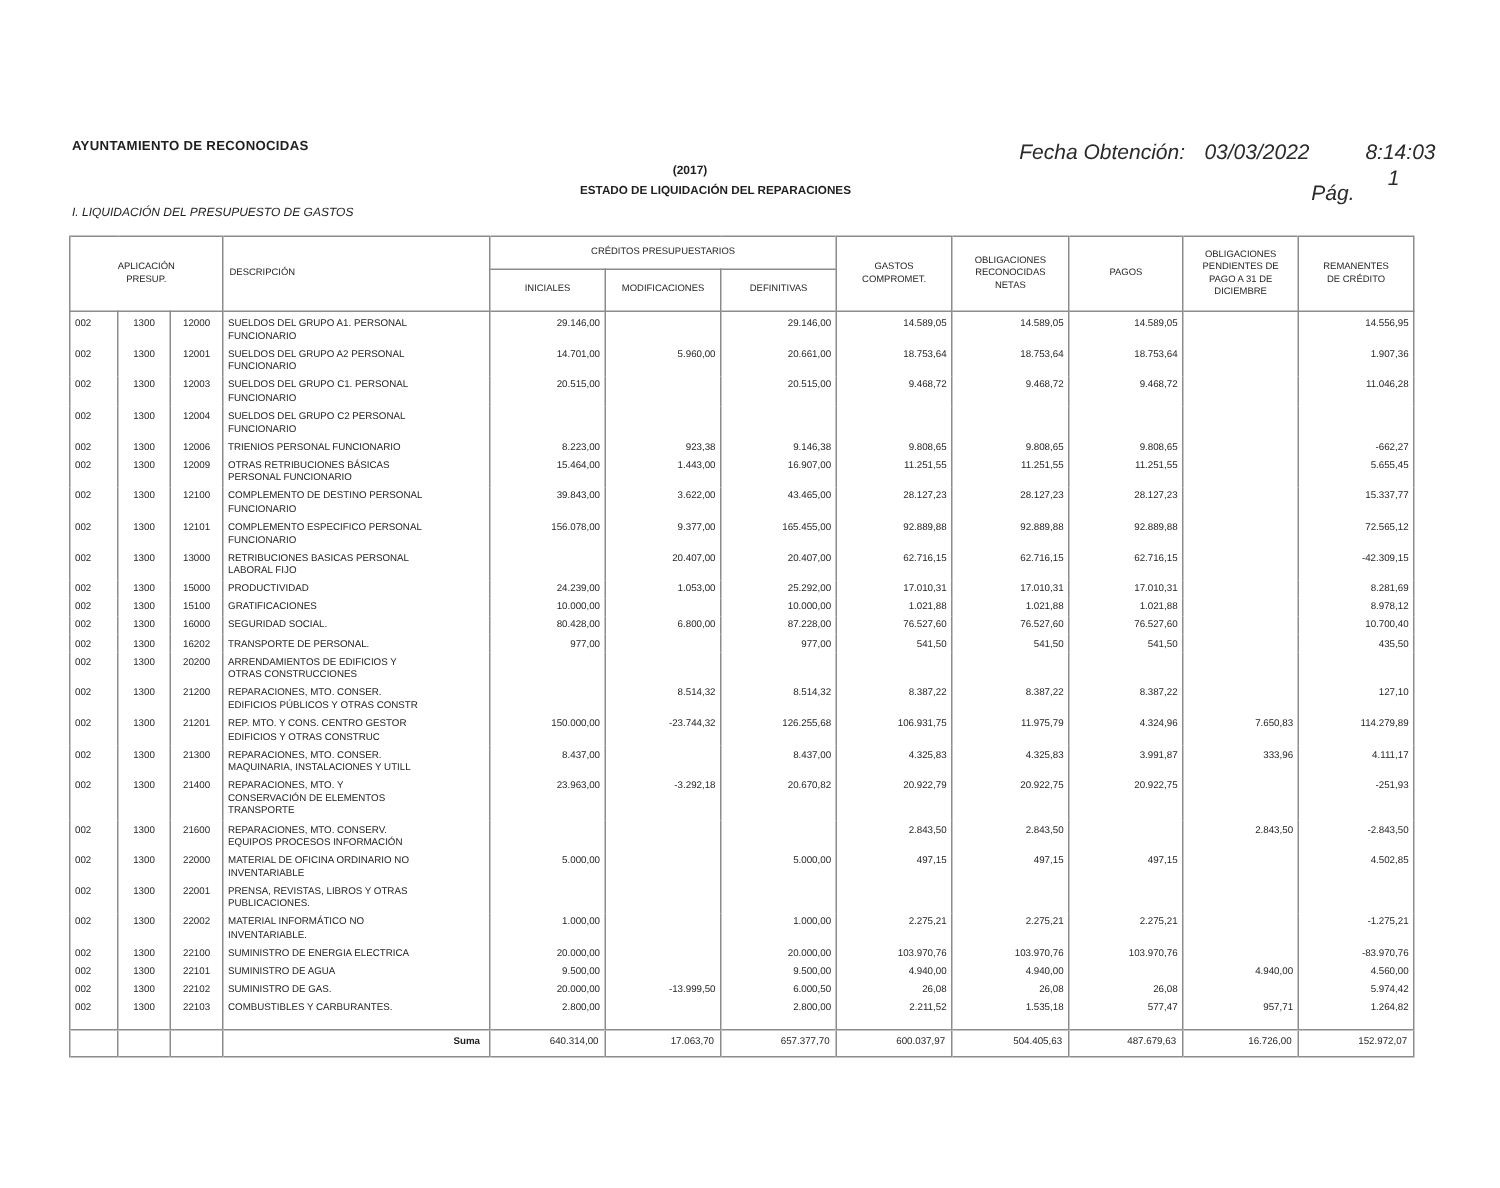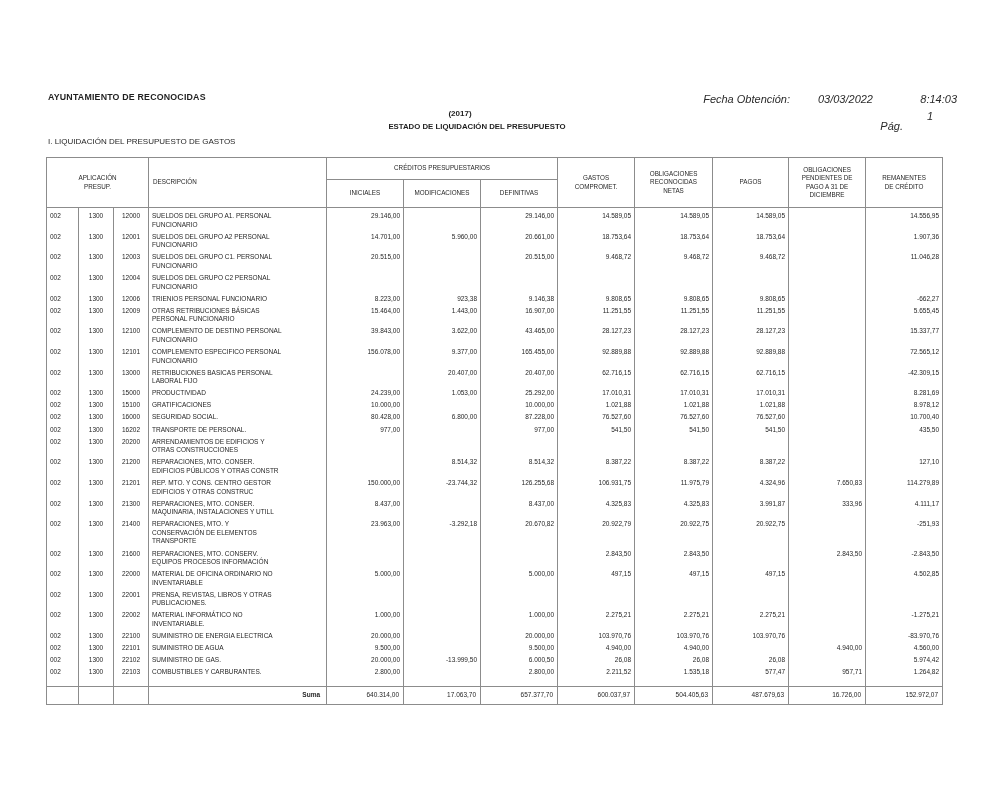--- a/index.html
+++ b/index.html
@@ -7,29 +7,29 @@
     width: 1000px; height: 792px;
     background: #ffffff;
     font-family: "Liberation Sans", "DejaVu Sans", sans-serif;
     color: #1f1f1f;
     position: relative;
     overflow: hidden;
   }
   .abs { position: absolute; }
 
   .org-title   { left: 48px; top: 92px; font-size: 8.8px; font-weight: bold; letter-spacing: 0.2px; }
-  .meta        { font-style: italic; font-size: 11px; color: #2a2a2a; }
+  .meta        { font-style: italic; font-size: 14px; color: #2a2a2a; }
   .fecha-label { left: 640px; top: 93px; width: 150px; text-align: right; }
   .fecha-date  { left: 723px; top: 93px; width: 150px; text-align: right; }
   .fecha-time  { left: 783px; top: 93px; width: 150px; text-align: right; margin-left: 24px; }
   .pag-label   { left: 753px; top: 120px; width: 150px; text-align: right; }
   .pag-num     { left: 783px; top: 110px; width: 150px; text-align: right; }
   .year        { left: 0; top: 109px; width: 920px; text-align: center; font-size: 8px; font-weight: bold; }
   .report-title{ left: 0; top: 122px; width: 954px; text-align: center; font-size: 7.8px; font-weight: bold; }
-  .section-title{ left: 48px; top: 137px; font-size: 8px; }
+  .section-title{ left: 48px; top: 137px; font-size: 8px; font-style: italic; }
 
   table.budget-table {
     position: absolute; left: 46px; top: 157px; width: 896px;
     border-collapse: collapse; table-layout: fixed;
     border: 1px solid #8c8c8c;
   }
   .budget-table th, .budget-table td {
     border-left: 1px solid #8c8c8c;
     border-right: 1px solid #8c8c8c;
     font-weight: normal;
@@ -69,21 +69,21 @@
 <body>
 
 <div class="page">
   <div class="abs org-title">AYUNTAMIENTO DE RECONOCIDAS</div>
   <div class="abs meta fecha-label">Fecha Obtención:</div>
   <div class="abs meta fecha-date">03/03/2022</div>
   <div class="abs meta fecha-time">8:14:03</div>
   <div class="abs meta pag-label">Pág.</div>
   <div class="abs meta pag-num">1</div>
   <div class="abs year">(2017)</div>
-  <div class="abs report-title">ESTADO DE LIQUIDACIÓN DEL PRESUPUESTO</div>
+  <div class="abs report-title">ESTADO DE LIQUIDACIÓN DEL REPARACIONES</div>
   <div class="abs section-title">I. LIQUIDACIÓN DEL PRESUPUESTO DE GASTOS</div>
 
   <table class="budget-table">
     <colgroup>
       <col style="width:32px">
         <col style="width:35px">
         <col style="width:35px">
       <col style="width:178px">
       <col style="width:77px">
         <col style="width:77px">

